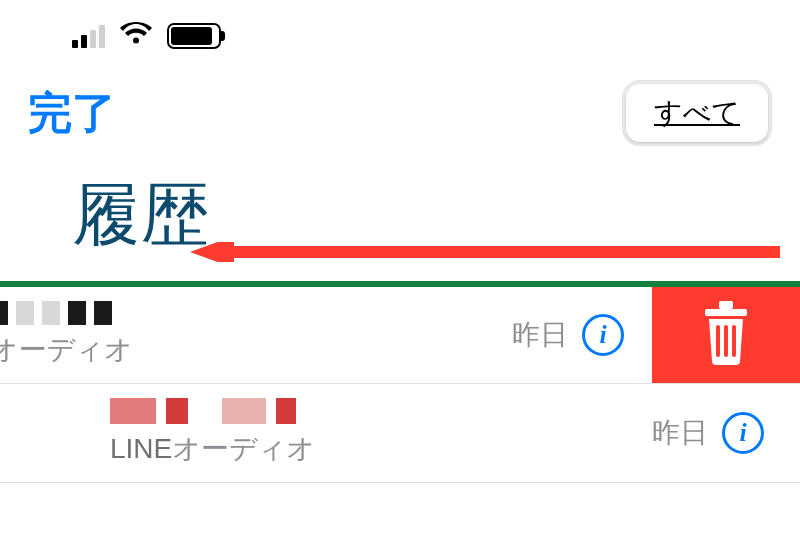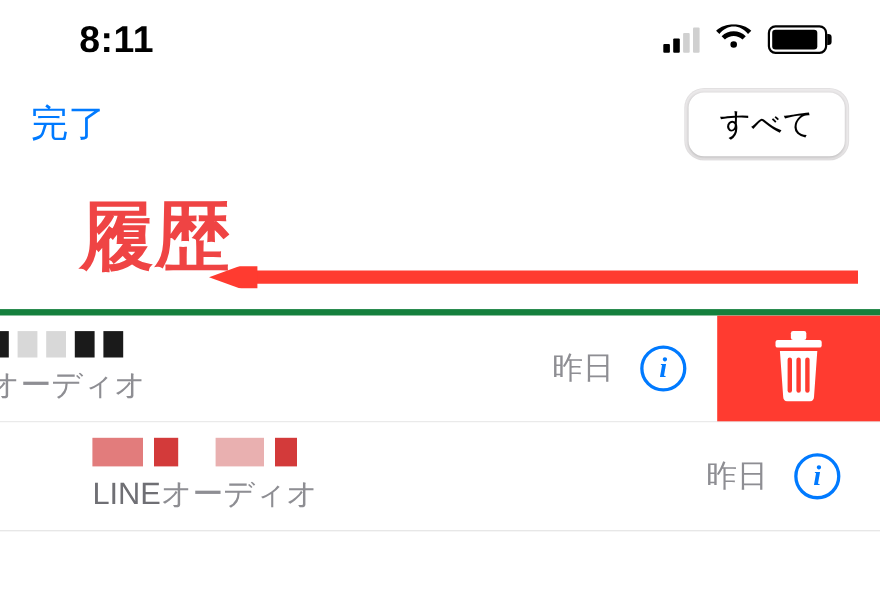--- a/index.html
+++ b/index.html
@@ -11,58 +11,57 @@
   .cell-bars span { width: 6px; background: #d0d0d0; border-radius: 1px; }
   .cell-bars span:nth-child(1){height:8px;background:#000;}
   .cell-bars span:nth-child(2){height:13px;background:#000;}
   .cell-bars span:nth-child(3){height:18px;}
   .cell-bars span:nth-child(4){height:23px;}
   .wifi svg { width: 34px; height: 24px; }
   .battery { width: 54px; height: 26px; border: 2.5px solid #000; border-radius: 7px; position: relative; display: flex; align-items: center; padding: 2px; }
   .battery::after { content:""; position:absolute; right:-6px; top:50%; transform:translateY(-50%); width:4px; height:10px; background:#000; border-radius:0 3px 3px 0;}
   .battery-fill { background:#000; height:100%; width:90%; border-radius:3px;}
   .navbar { display:flex; align-items:center; justify-content:space-between; padding: 8px 28px 14px 28px;}
-  .navlink { color:#007aff; font-size:34px; font-weight:400;}
+  .navlink { color:#007aff; font-size:44px; font-weight:700;}
   .seg { display:flex; background:#eceaeb; border-radius:18px; padding:4px; box-shadow: inset 0 0 0 1px rgba(0,0,0,0.04);}
   .seg-item { padding:10px 28px; font-size:28px; color:#000; border-radius:14px;}
-  .seg-item.active { background:#fff; box-shadow: 0 1px 3px rgba(0,0,0,0.18); font-weight:500;}
+  .seg-item.active { background:#fff; box-shadow: 0 1px 3px rgba(0,0,0,0.18); font-weight:500;text-decoration:underline;}
   .title-row { padding: 10px 36px 20px 72px; position:relative;}
-  .page-title { font-size:68px; font-weight:700; color:#ef4444; letter-spacing:1px;}
+  .page-title { font-size:68px; font-weight:400; color:#0c4a6e; letter-spacing:1px;}
   .arrow { position:absolute; left:190px; top:82px; width:590px; height:20px; pointer-events:none;}
   .list { border-top:6px solid #15803d;}
   .row { display:flex; align-items:stretch; border-bottom:1px solid #e2e2e2; background:#fff;}
   .row-main { flex:1; display:flex; align-items:center; padding: 14px 0 14px 0;}
   .row-text { flex:1; display:flex; flex-direction:column; gap:6px;}
   .row-name { font-size:30px; color:#888; display:flex; align-items:center;}
   .row-sub { font-size:28px; color:#8e8e93;}
   .row-sub .prefix { color:#6f6f74; }
-  .row-right { display:flex; align-items:center; gap:24px; padding-right:18px;justify-content:center;}
+  .row-right { display:flex; align-items:center; gap:14px; padding-right:18px;justify-content:center;}
   .row-time { font-size:28px; color:#8e8e93;}
   .info-btn { width:42px; height:42px; border:3px solid #007aff; border-radius:50%; display:flex; align-items:center; justify-content:center;}
   .info-btn span { color:#007aff; font-family: Georgia, 'Times New Roman', serif; font-style:italic; font-weight:700; font-size:26px; line-height:1;}
   .delete-col { width:148px; background:#ff3b30; display:flex; align-items:center; justify-content:center;}
   .trash svg { width:58px; height:64px; }
   .row.swiped .row-main { transform: translateX(-10px); }
-  .row.indent .row-text { padding-left:84px; }
+  .row.indent .row-text { padding-left:110px; }
   .pix { display:flex; gap:8px; }
   .pix span { display:inline-block; width:18px; height:24px; background:#d8d8d8;}
   .pix span.dk{background:#1a1a1a;}
   .pix2 { display:flex; gap:10px; align-items:center;}
   .pix2 i { display:inline-block; height:26px;}
   .pix2 i:nth-child(1){width:46px;background:#e27c7c;}
   .pix2 i:nth-child(2){width:22px;background:#d33a3a;}
   .pix2 i:nth-child(3){width:14px;}
   .pix2 i:nth-child(4){width:44px;background:#e9b0b0;}
   .pix2 i:nth-child(5){width:20px;background:#d33a3a;}
 </style>
 </head>
 <body>
 
 <div class="statusbar">
-  <div class="time">8:11</div>
   <div class="status-icons">
     <div class="cell-bars">
       <span></span>
         <span></span>
         <span></span>
         <span></span>
     </div>
     <div class="wifi">
       <svg viewBox="0 0 34 24">
           <path d="M17 21.5a3 3 0 1 0 0-6 3 3 0 0 0 0 6zM6 11c6-6 16-6 22 0l-3 3c-4.4-4.4-11.6-4.4-16 0l-3-3zM1 6C9-2 25-2 33 6l-3 3C23-0.2 11-0.2 4 9L1 6z" fill="#000"></path>

